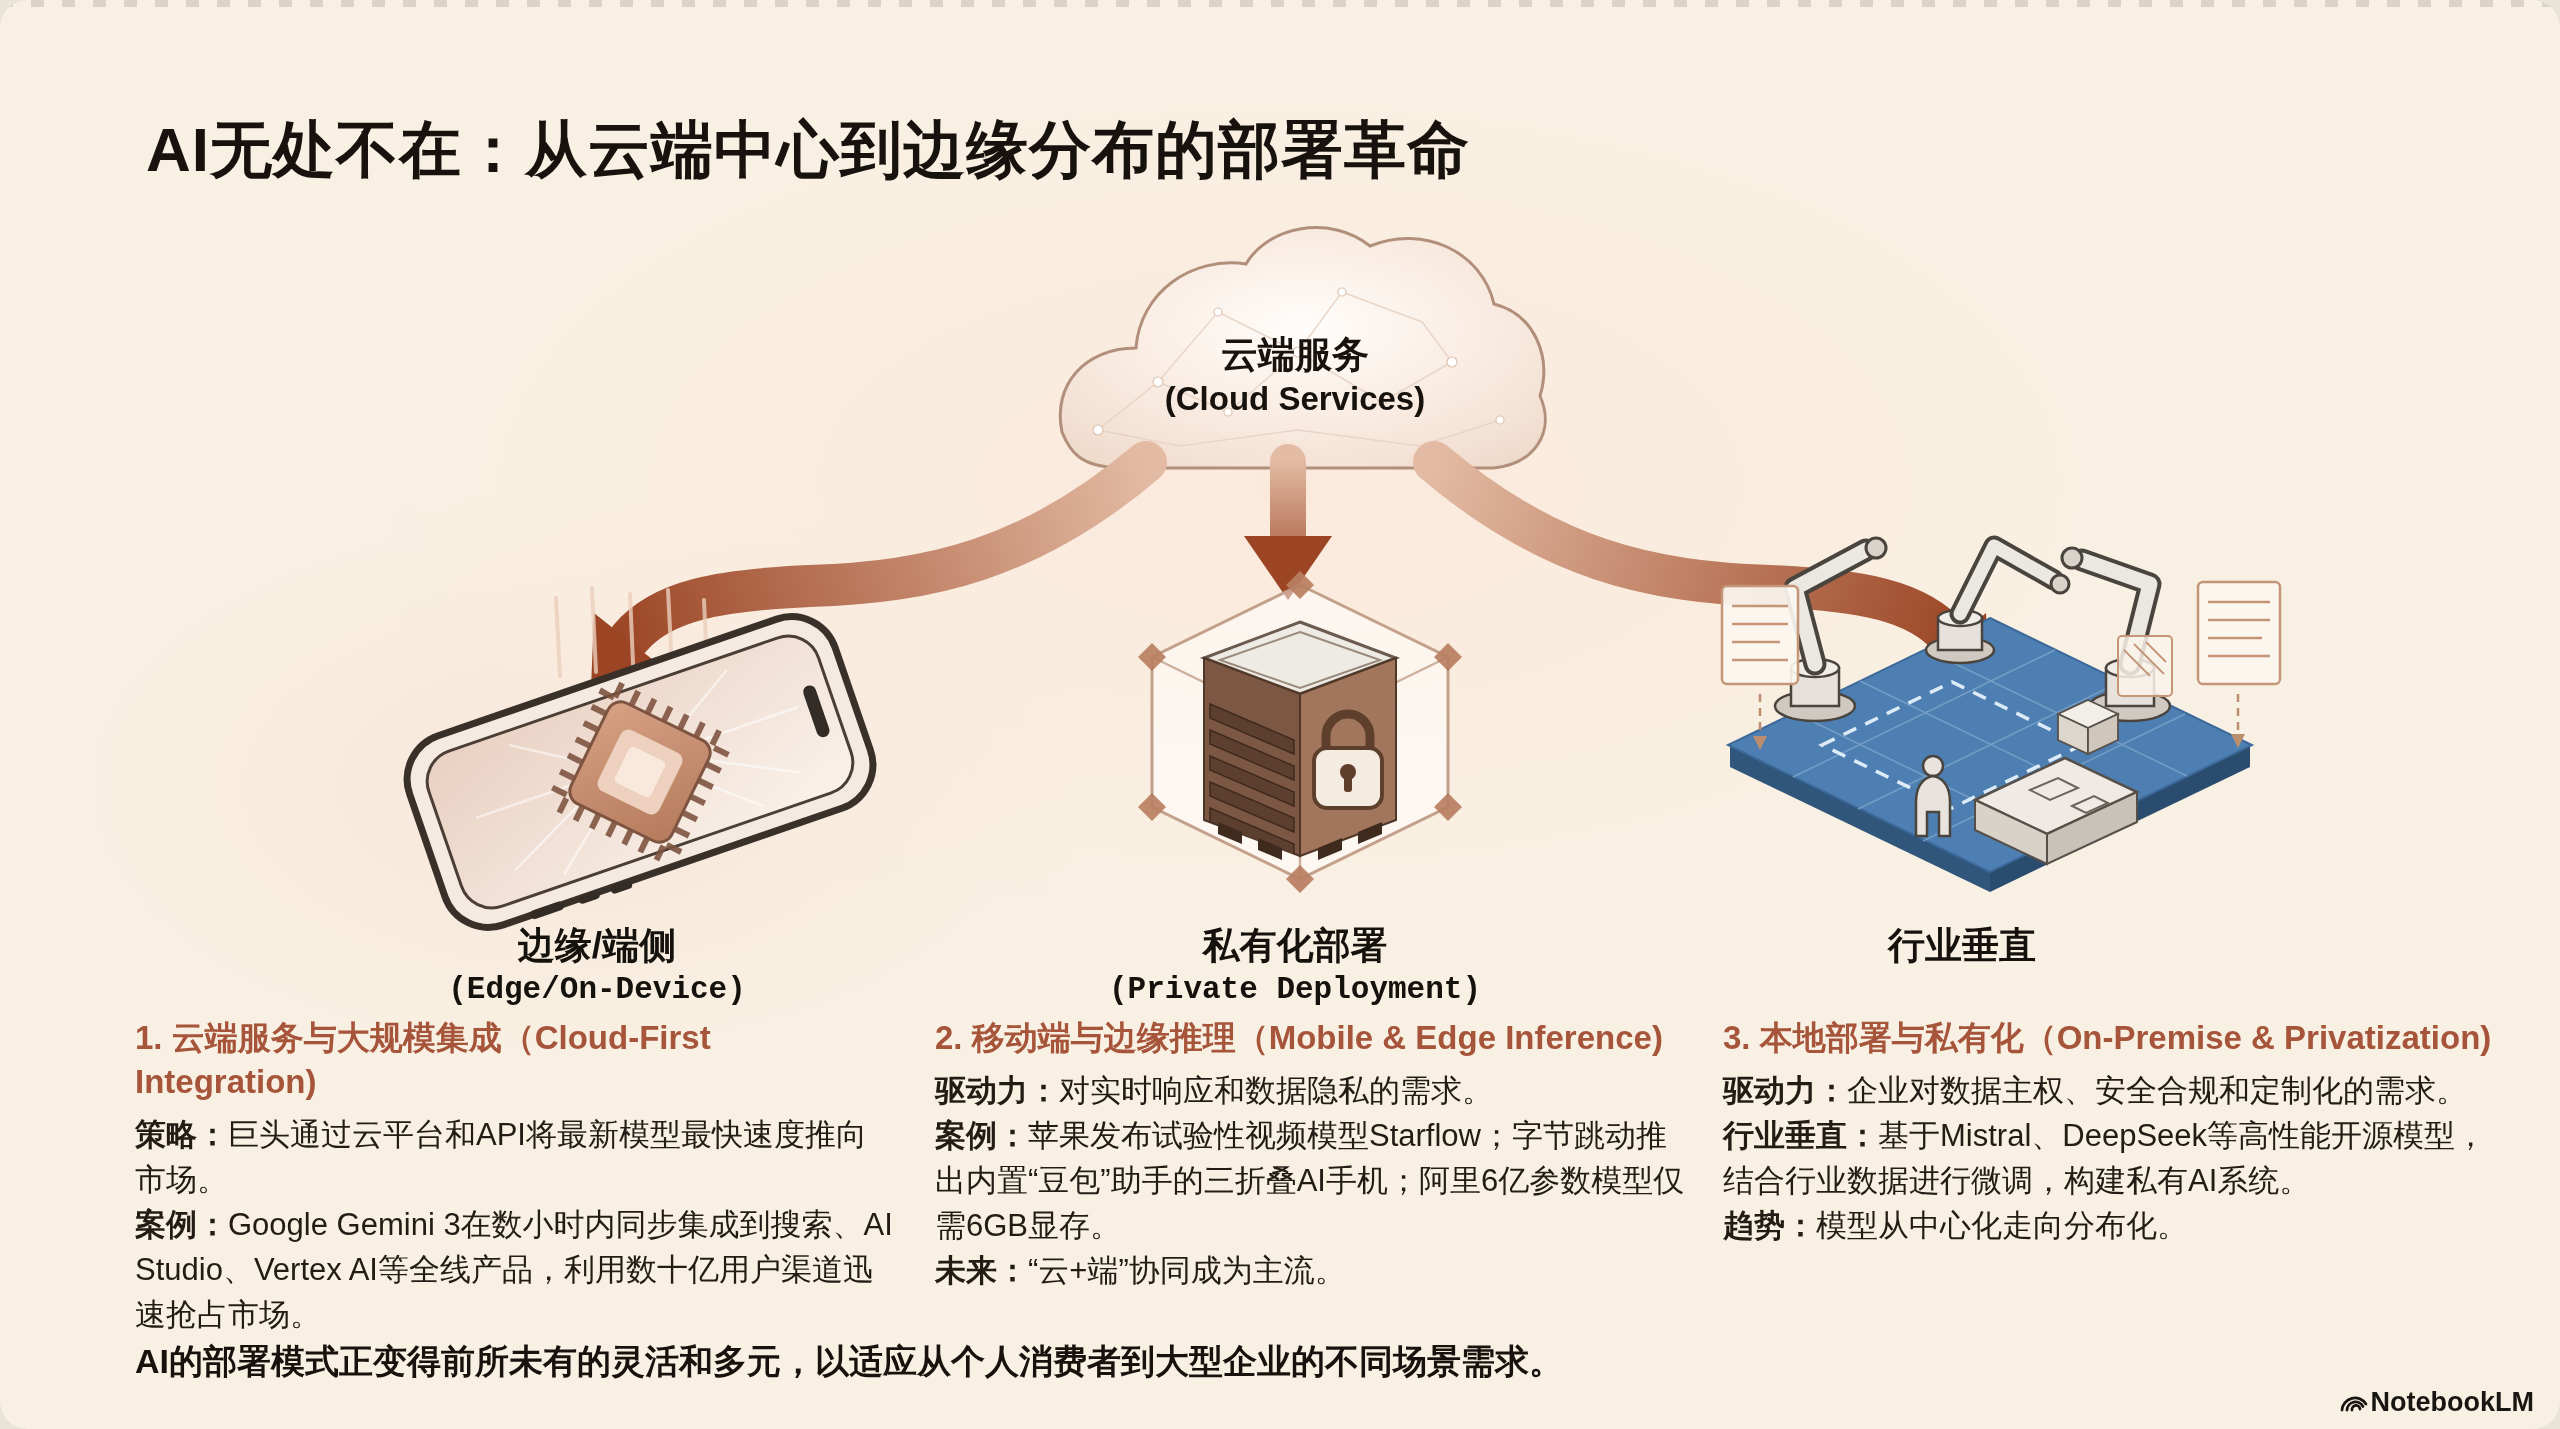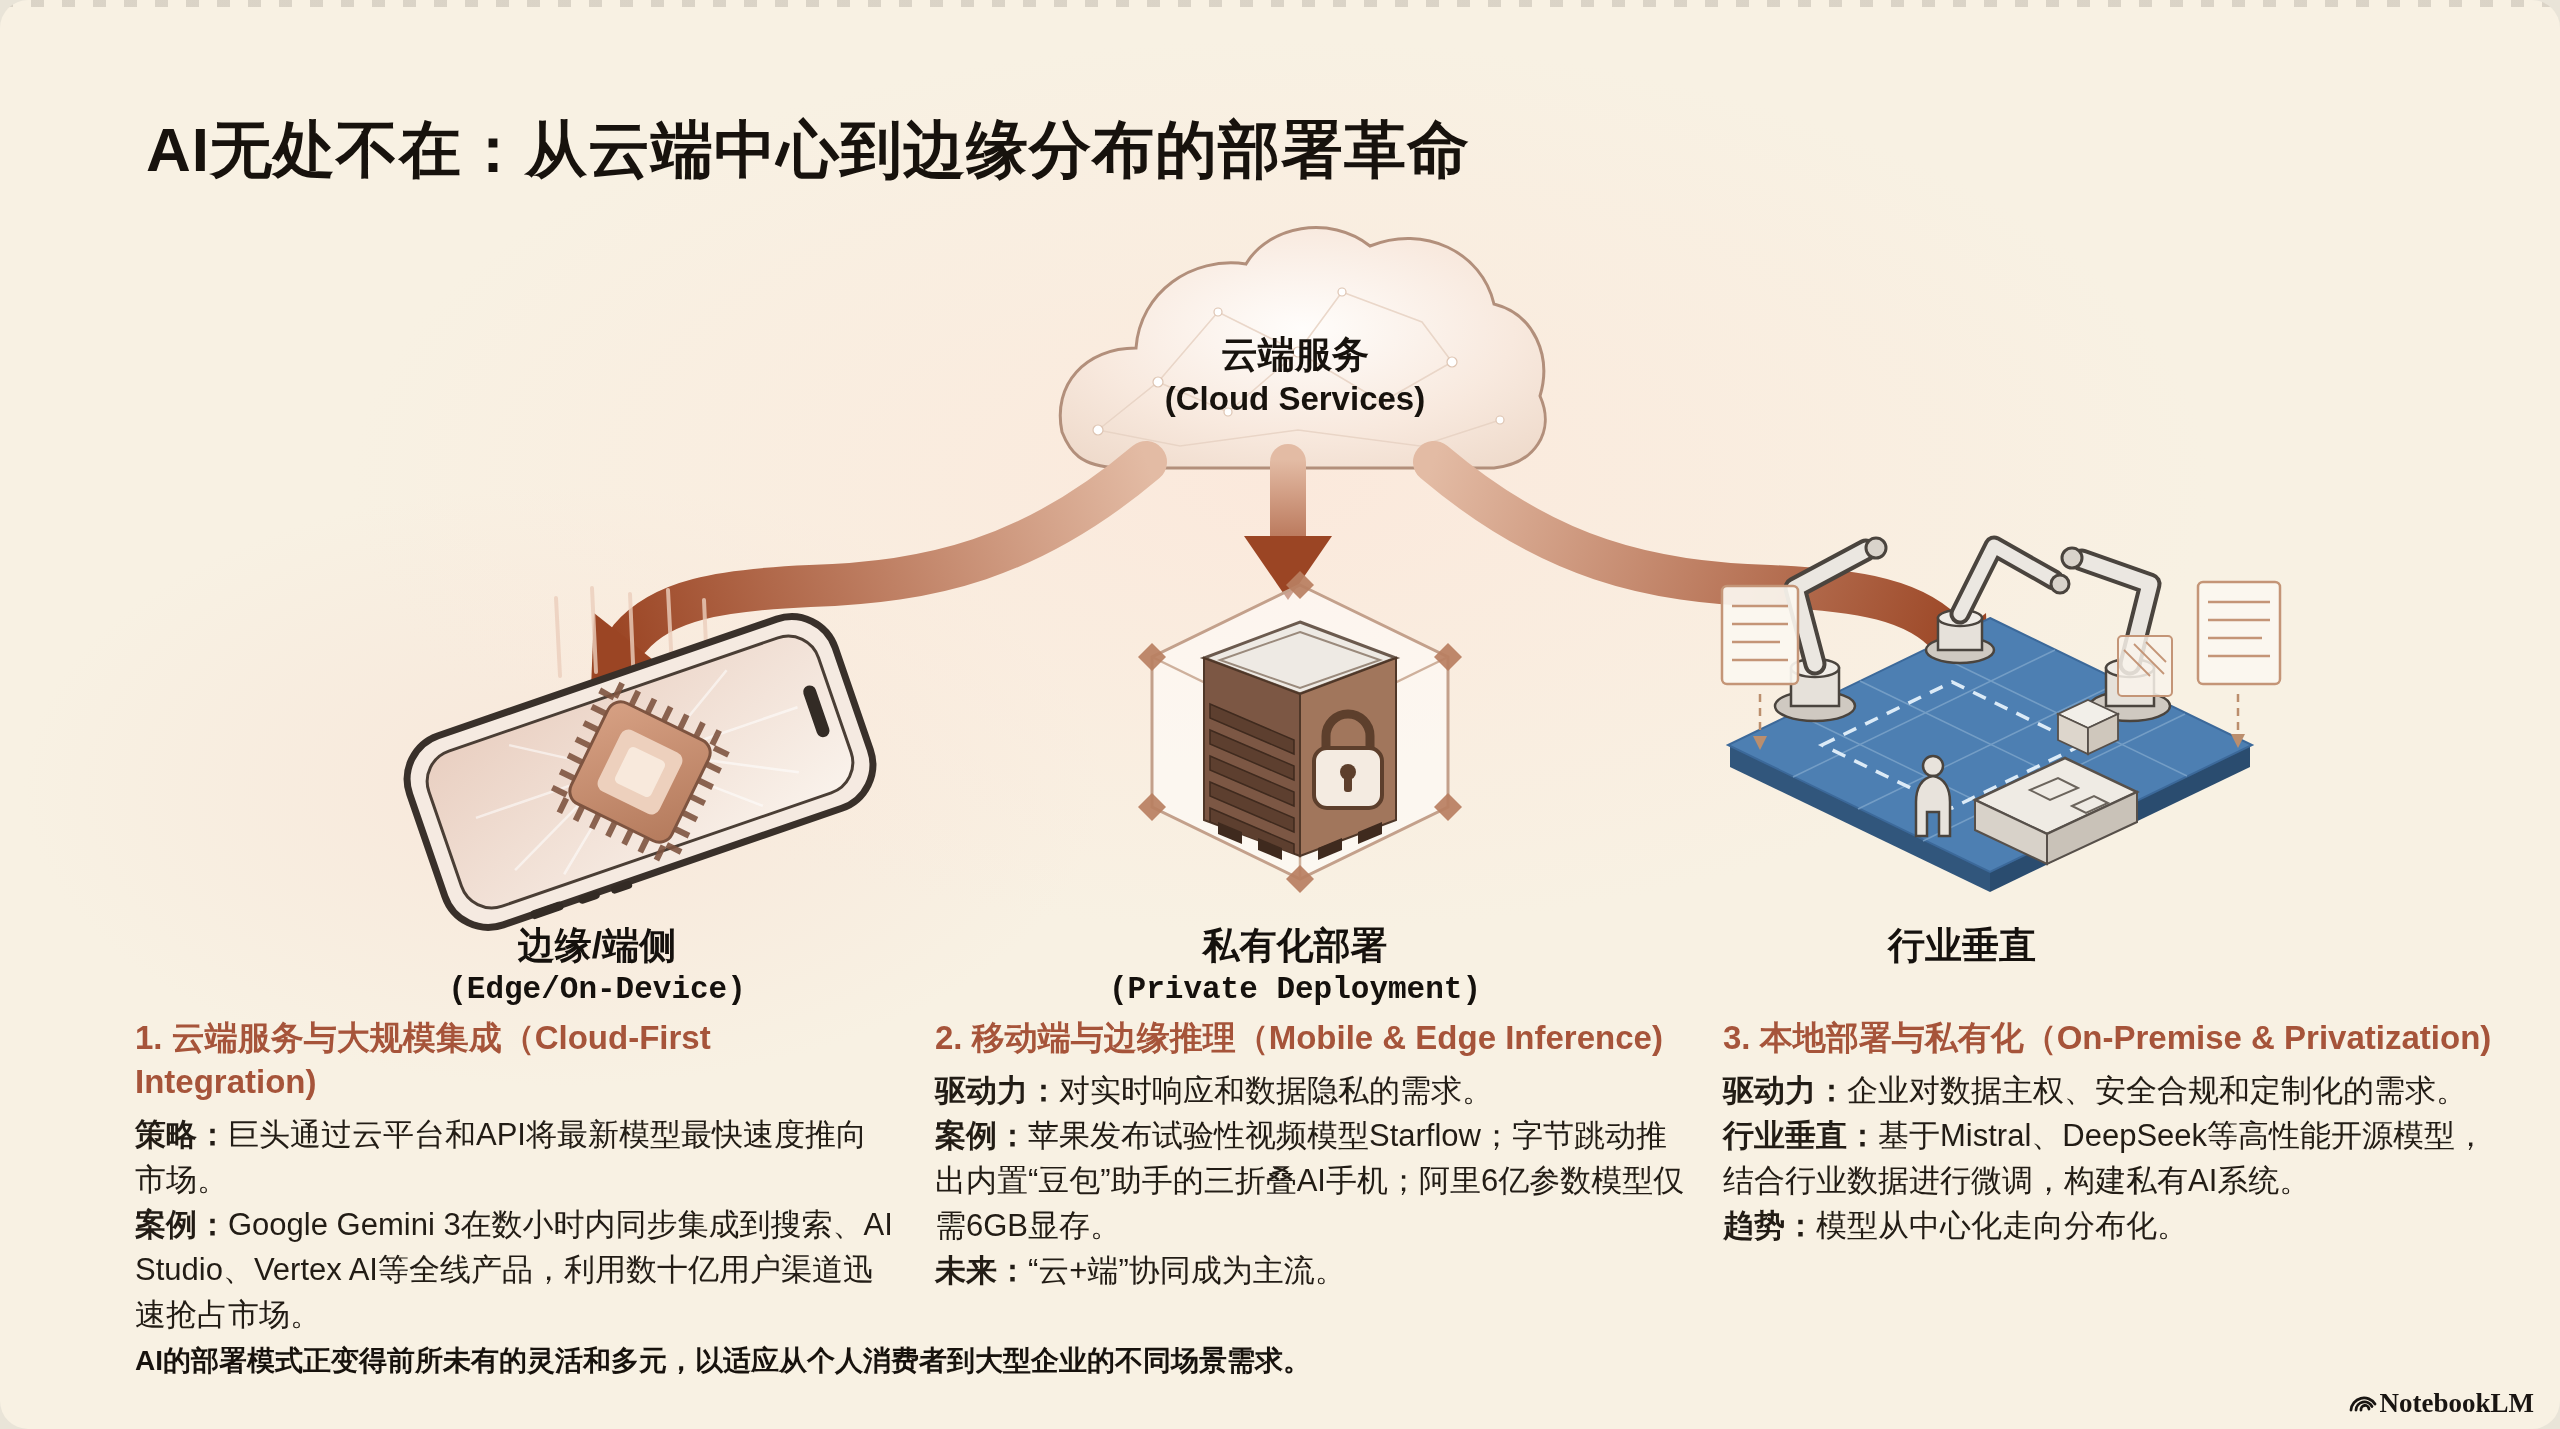--- a/index.html
+++ b/index.html
@@ -35,25 +35,25 @@
   .nl-3{left:1702px;}
   .col{position:absolute;top:1016px;z-index:3;}
   .col-1{left:135px;width:762px;}
   .col-2{left:935px;width:762px;}
   .col-3{left:1723px;width:794px;}
   .col h3{margin:0 0 8px 0;font-size:33px;font-weight:bold;color:#a6543a;line-height:44px;}
   .col p{margin:0;font-size:31px;line-height:45px;color:#221c15;}
   .col p b{font-weight:bold;}
   .summary{
     position:absolute;left:135px;top:1338px;z-index:3;margin:0;
-    font-size:28px;font-weight:600;color:#17120d;line-height:46px;
+    font-size:34px;font-weight:600;color:#17120d;line-height:46px;
   }
   .brand{
-    position:absolute;right:26px;bottom:10px;z-index:3;display:flex;align-items:center;gap:1px;
-    font-size:27px;font-weight:bold;color:#191512;font-family:Liberation Serif, serif;
+    position:absolute;right:26px;bottom:10px;z-index:3;display:flex;gap:1px;
+    font-size:27px;font-weight:bold;color:#191512;
   }
   .brand svg{display:block;}
 </style>
 </head>
 <body>
 
 <div class="canvas">
   <div class="top-noise"></div>
 
   <svg class="art" width="2560" height="1429" viewBox="0 0 2560 1429">

